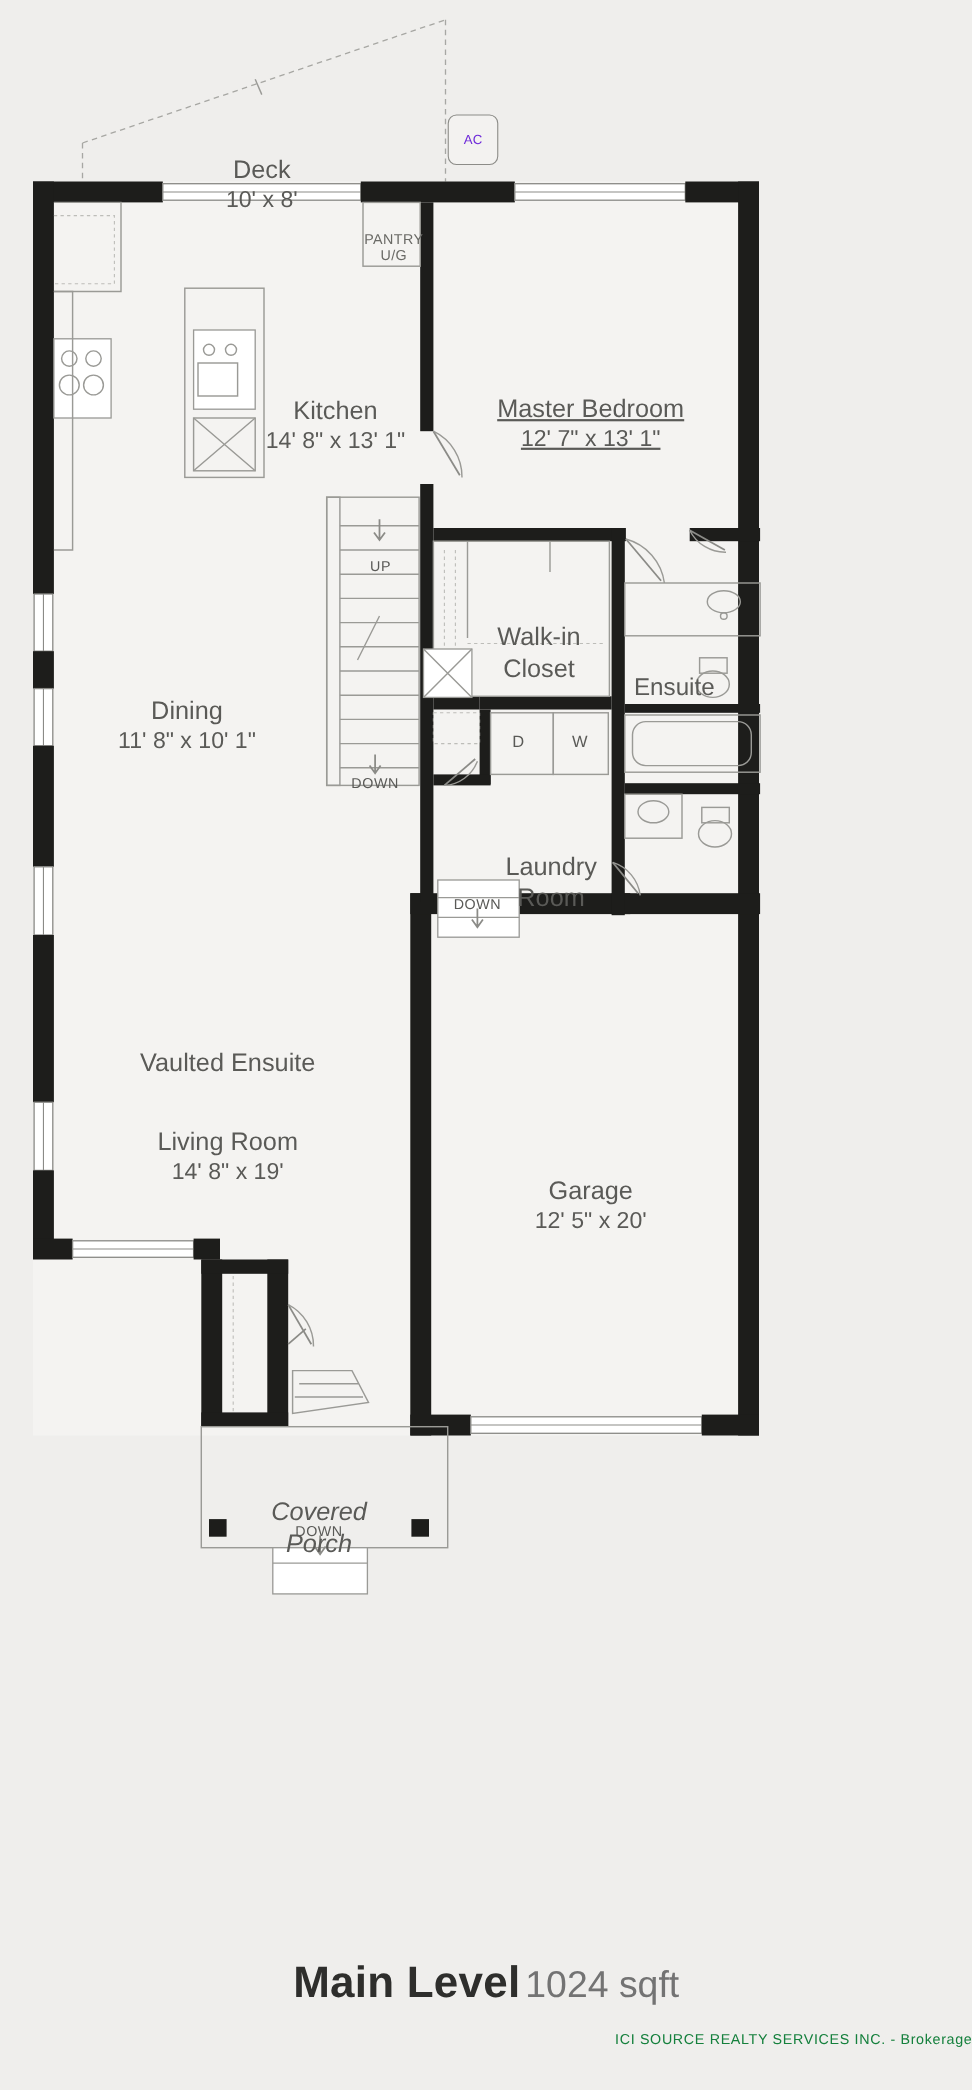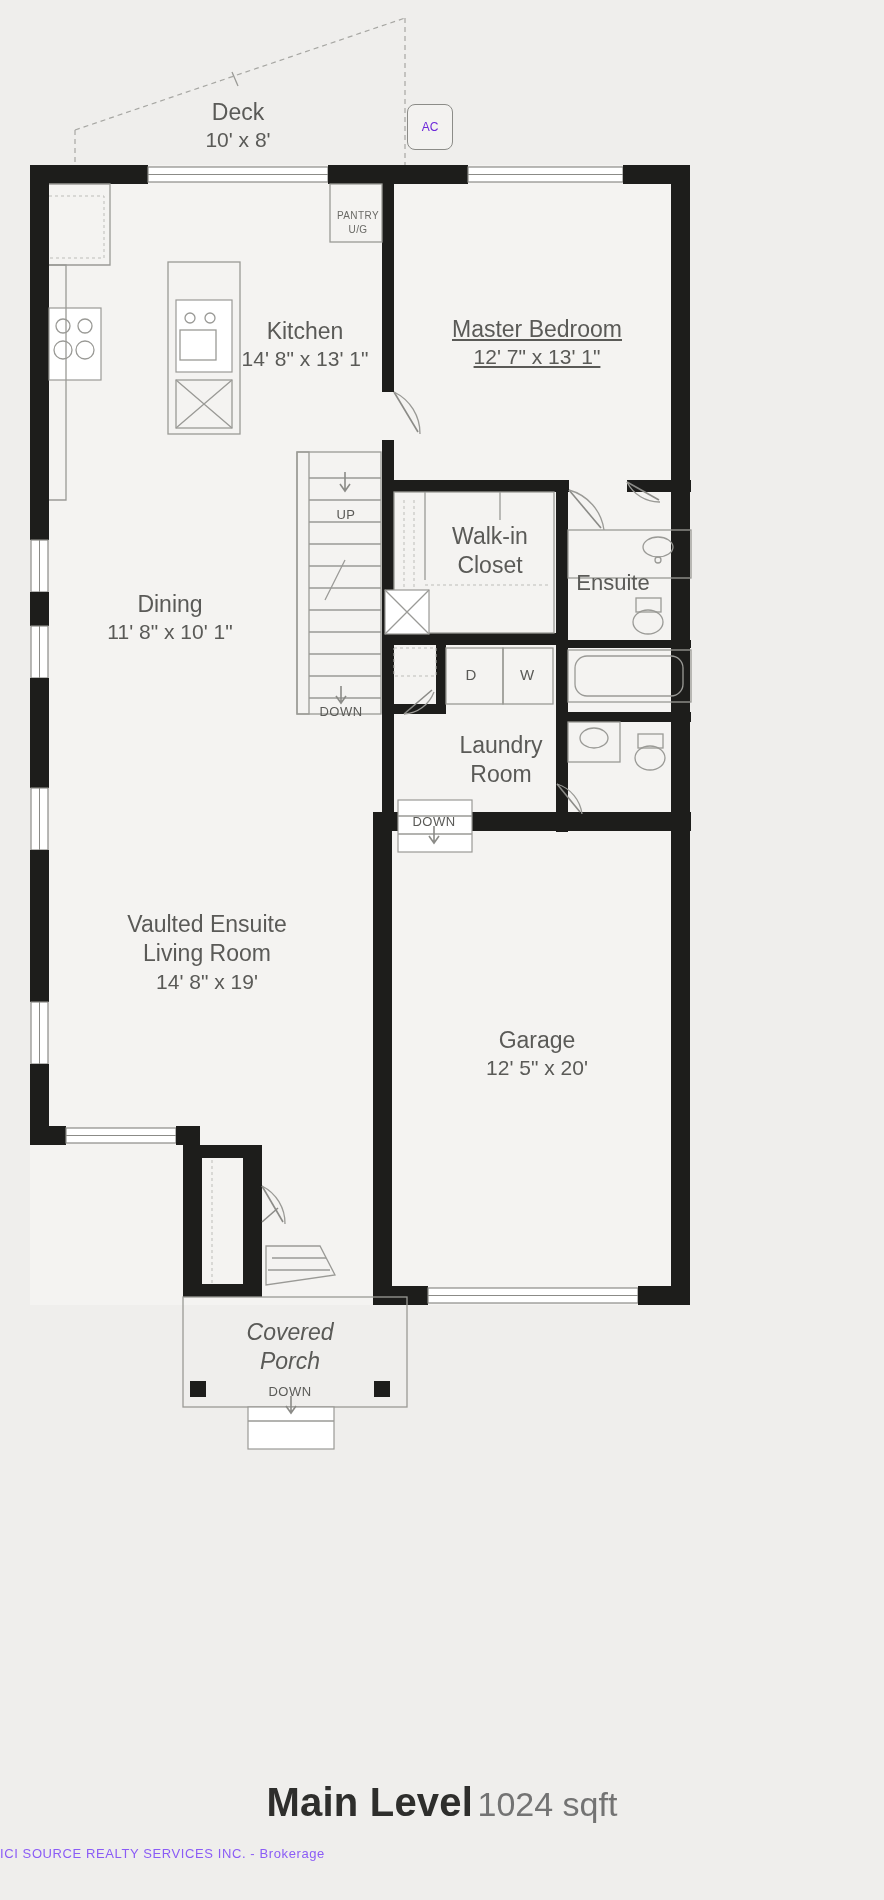--- a/index.html
+++ b/index.html
@@ -16,23 +16,23 @@
     left:0;top:0;
     width:884px;height:1900px;
   }
   .lbl{
     position:absolute;
     text-align:center;
     line-height:1.28;
     color:#5a5a57;
     white-space:nowrap;
   }
-  .lbl .n{display:block;font-size:23px;}
+  .lbl .n{display:block;font-size:23px;margin-top:42px;}
   .lbl .d{display:block;font-size:21px;}
-  .tiny{font-size:10px;letter-spacing:.4px;color:#6a6a66;}
+  .tiny{font-size:13px;letter-spacing:.4px;color:#6a6a66;}
   .small{font-size:13px;letter-spacing:.5px;color:#5a5a57;}
   .ac{
     position:absolute;
     width:44px;height:44px;
     border:1.6px solid #8c8c88;
     border-radius:8px;
     display:flex;align-items:center;justify-content:center;
     font-size:12px;color:#6d28d9;
     background:#f3f2f0;
   }
@@ -46,23 +46,23 @@
     font-size:40px;font-weight:bold;color:#2e2e2c;
     letter-spacing:.2px;
   }
   #title .sq{
     font-size:34px;color:#737373;font-weight:normal;
   }
   #watermark{
     position:absolute;
     left:0;right:0;
     top:1846px;
-    text-align:left;
+    text-align:right;
     font-size:13px;
-    color:#8b5cf6;
+    color:#15803d;
     letter-spacing:.6px;
   }
 </style>
 </head>
 <body>
 
 <svg id="plan" viewBox="0 0 884 1900">
   <defs>
     <style>
       .wall  { fill:#1d1d1b; }

